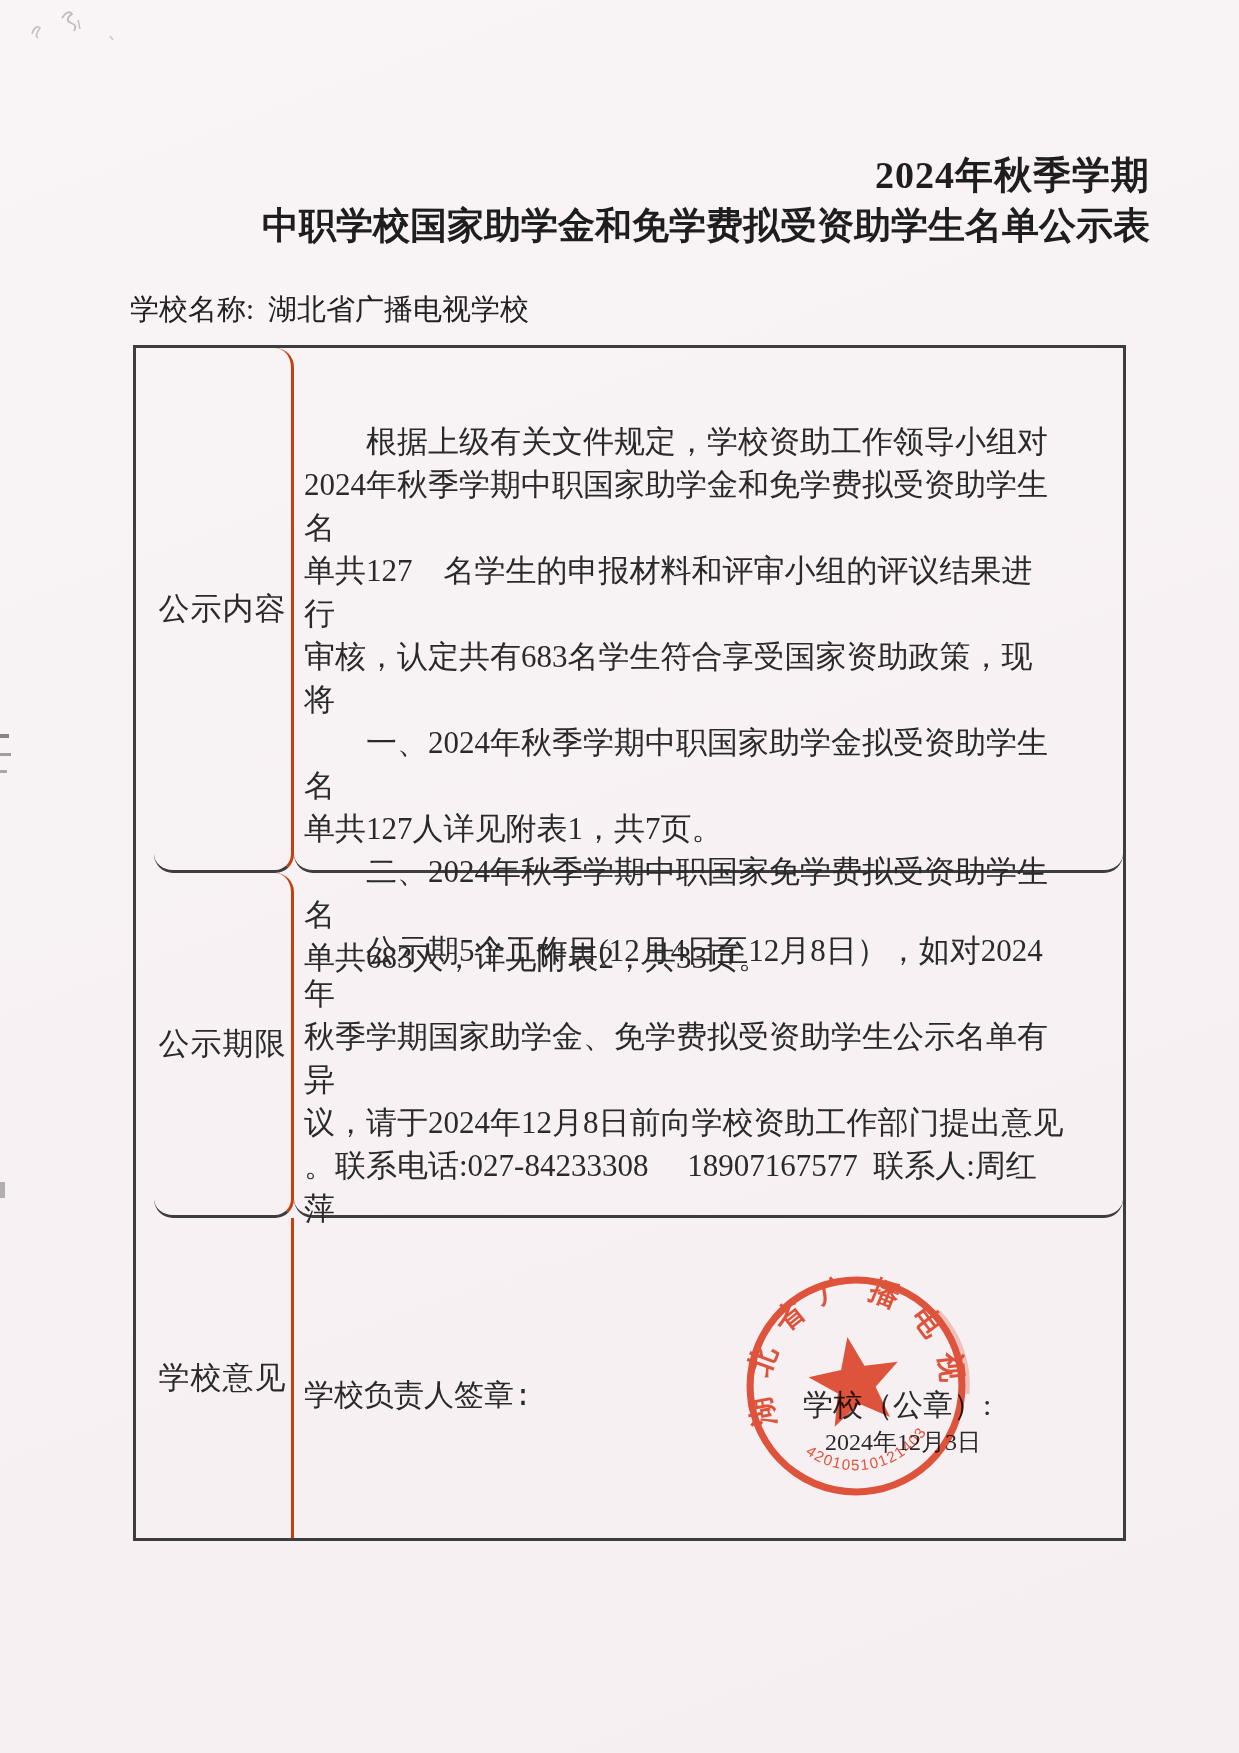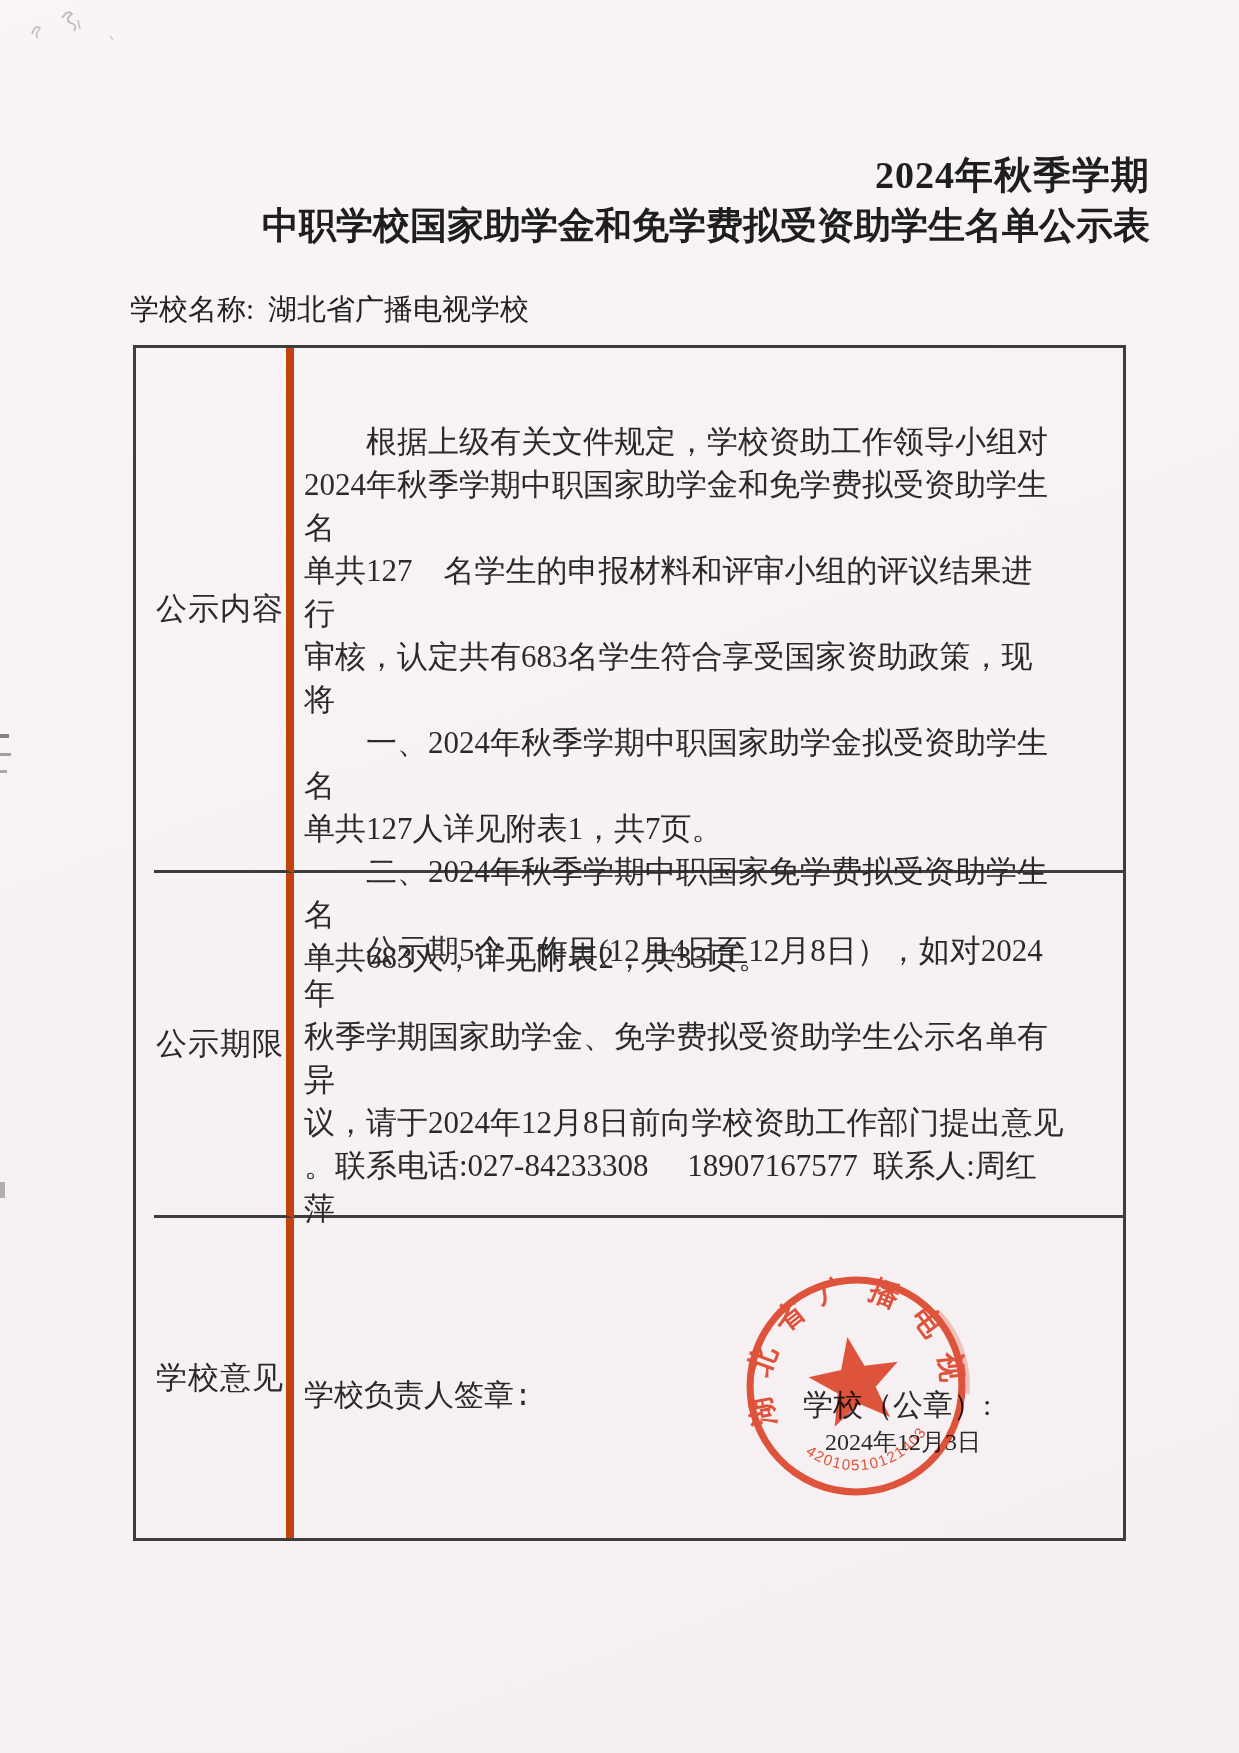--- a/index.html
+++ b/index.html
@@ -20,25 +20,25 @@
   }
   .school-line .val{margin-left:14px;}
   .doc-table{
     position:absolute;left:133px;top:345px;width:993px;height:1196px;
     box-sizing:border-box;border:3px solid #3e3d3e;
     display:grid;grid-template-columns:158px 1fr;grid-template-rows:525px 345px 1fr;
     background:transparent;
   }
   .cell{box-sizing:border-box;}
   .cell.label{
-    border-right:8px solid #c2410c;
+    border-right:3px solid #c2410c;
     display:flex;align-items:center;justify-content:center;
     font-size:31px;color:#2a2a2a;letter-spacing:1px;margin-left:18px;
   }
-  .cell.rb{border-bottom:3px solid #3e3d3e;}
+  .cell.rb{border-bottom:3px solid #3e3d3e;border-radius:19px;}
   .cell.content{position:relative;font-size:31px;line-height:43px;color:#2a2a2a;}
   .content.row1{padding:72px 64px 0 10px;}
   .content.row2{padding:56px 50px 0 10px;}
   .line{white-space:pre-wrap;}
   .line.indent{text-indent:2em;}
   .sig-label{position:absolute;left:10px;top:158px;font-size:30px;font-family:Liberation Mono, monospace;}
   .seal-label{position:absolute;left:509px;top:165px;font-size:30px;}
   .seal-date{position:absolute;left:531px;top:203px;font-size:24px;}
   .stamp{
     position:absolute;left:446px;top:54px;width:232px;height:232px;

